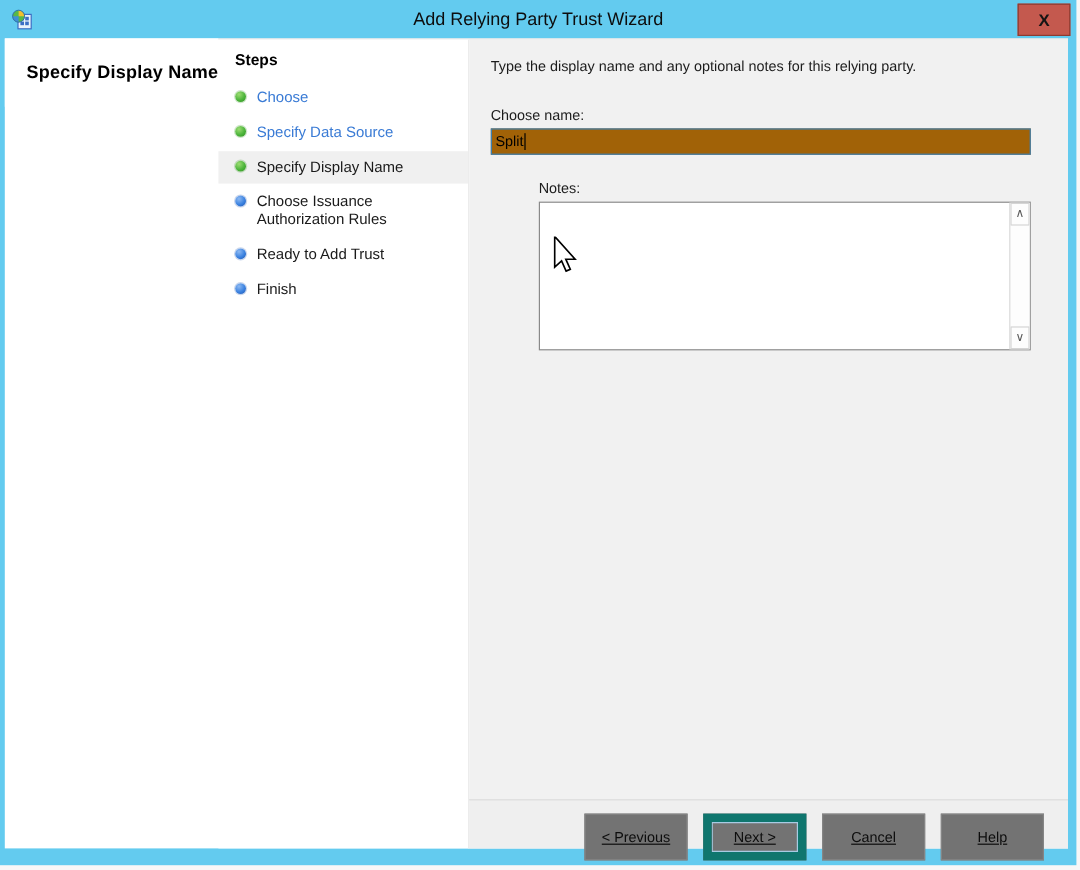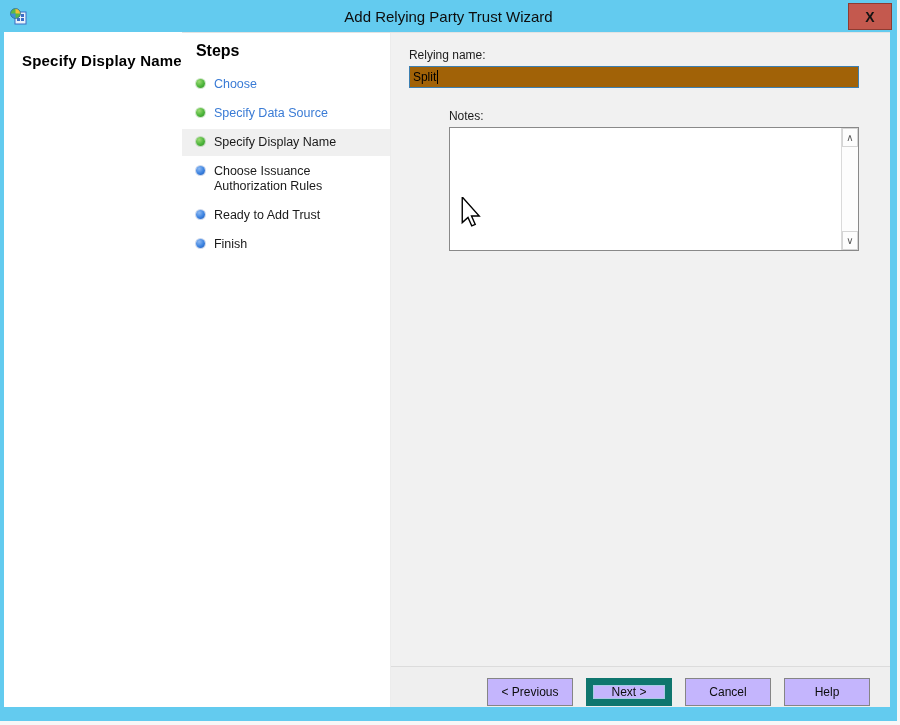--- a/index.html
+++ b/index.html
@@ -41,21 +41,21 @@
   }
   .wiz-header-title { font-size:15px; font-weight:bold; color:#000; letter-spacing:.2px; }
   .wiz-body {
     flex:1; display:flex; min-height:0; border-top:1px solid #e3e3e3;
   }
   
   .sidebar {
     width:209px; flex:none; background:#fff; border-right:1px solid #ececec;
     padding-top:7px;
   }
-  .sidebar-title { font-size:16px; font-weight:bold; color:#000; padding:2px 0 11px 14px; }
+  .sidebar-title { font-size:13px; font-weight:bold; color:#000; padding:2px 0 11px 14px; }
   .step-item {
     display:flex; align-items:flex-start; gap:9px;
     padding:6px 8px 6px 14px; margin-bottom:2px;
     font-size:12.5px; line-height:15px; color:#1a1a1a;
   }
   .step-dot {
     width:9px; height:9px; border-radius:50%; flex:none; margin-top:2px;
   }
   .step-item.complete .step-dot,
   .step-item.current .step-dot {
@@ -99,23 +99,23 @@
   }
   .sb-up { top:0; }
   .sb-down { bottom:0; }
   
   .btnbar {
     flex:none; height:41px; background:#efefef; border-top:1px solid #dcdcdc;
     display:flex; justify-content:flex-end; align-items:flex-start;
     gap:13px; padding:11px 20px 0 0;
   }
   .btn {
-    width:86px; height:28px; background:#c4b5fd; border:1px solid #858585;
-    display:flex; align-items:center; justify-content:center;
-    font-size:12px; color:#0d0d0d; cursor:pointer;
+    width:86px; height:39px; background:#737373; border:1px solid #858585;
+    display:flex; align-items:center; justify-content:center;
+    font-size:12px; color:#0d0d0d; cursor:pointer;text-decoration:underline;
   }
   .btn.default { border:7px solid #0f766e; box-shadow:inset 0 0 0 1px #a8cbe3; }
   
   .mouse-cursor { position:absolute; left:459px; top:197px; z-index:50; pointer-events:none; }
 </style>
 </head>
 <body>
 
 <div class="window">
 
@@ -170,22 +170,23 @@
         </div>
         <div class="step-item pending">
           <span class="step-dot"></span>
           <span class="step-label">Finish</span>
         </div>
       </div>
 
       <div class="content">
         <div class="content-main">
 
-
-          <div class="field-label">Relying name:</div>
+          <div class="intro-text">Type the display name and any optional notes for this relying party.</div>
+
+          <div class="field-label">Choose name:</div>
           <div class="display-input">
             <span>Split</span>
             <span class="text-caret"></span>
           </div>
 
           <div class="notes-block">
             <div class="field-label">Notes:</div>
             <div class="notes-box">
               <span class="notes-value"></span>
               <div class="v-scrollbar">

